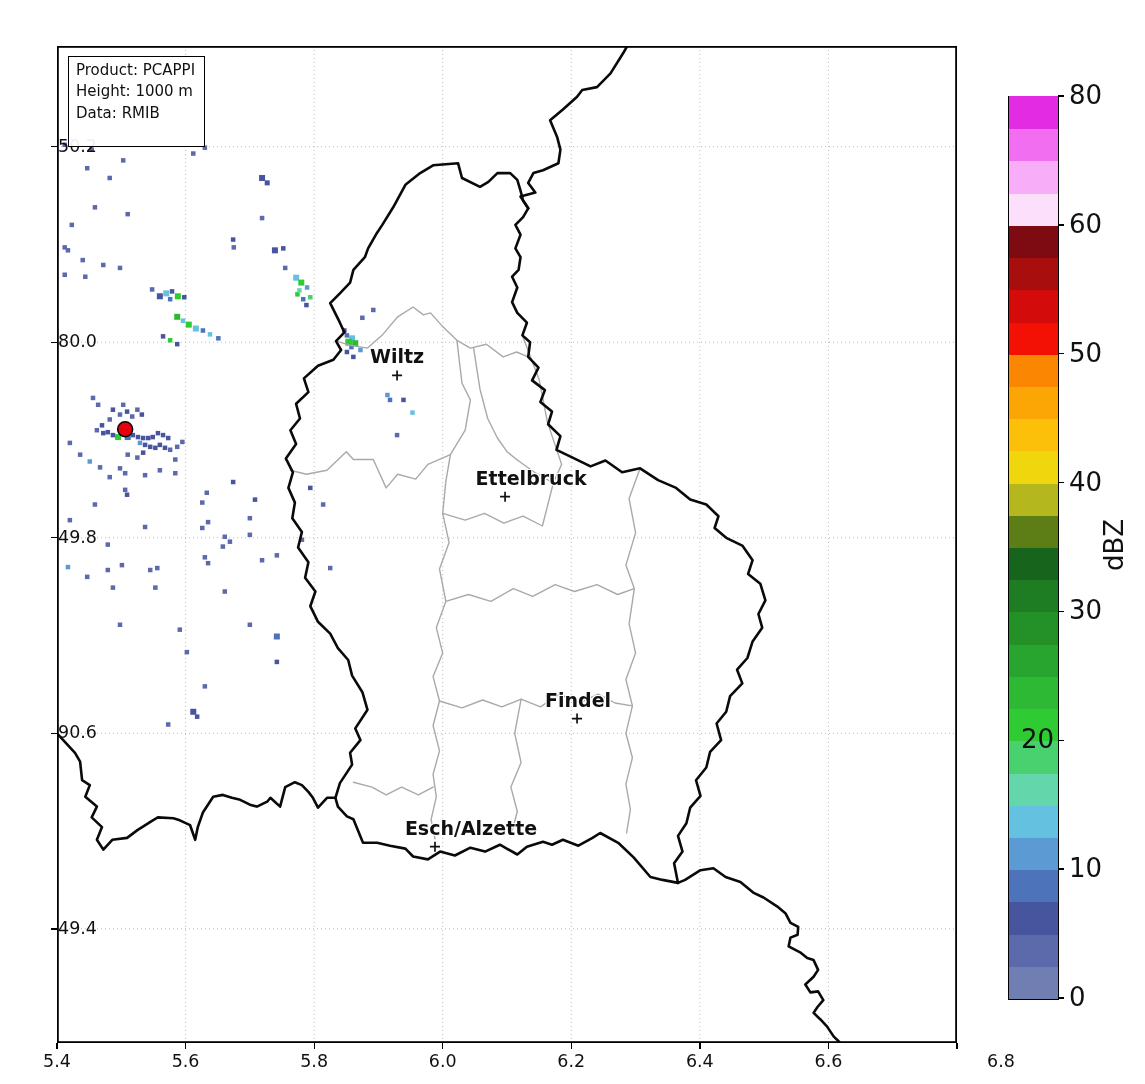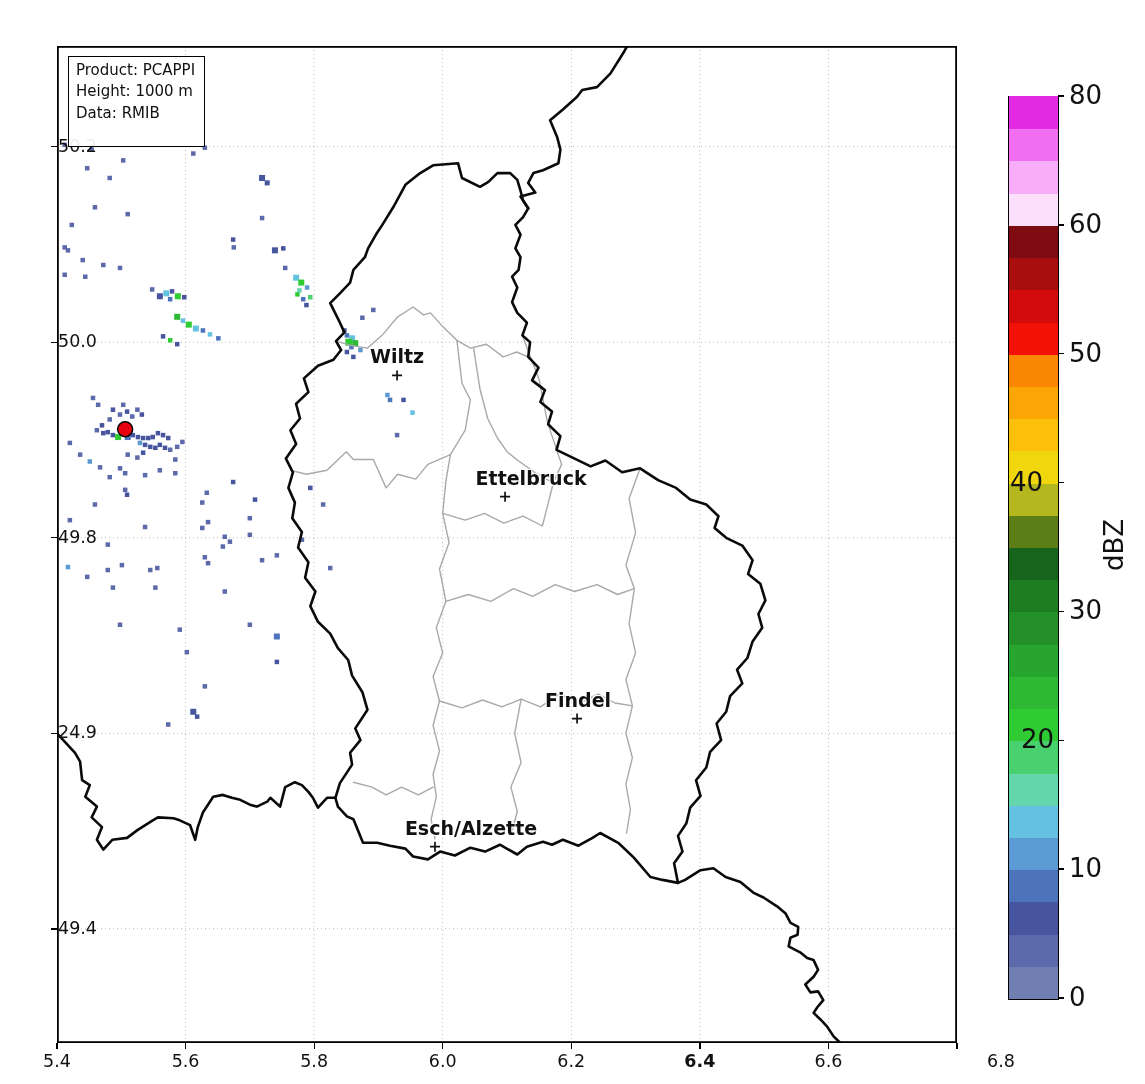--- a/index.html
+++ b/index.html
@@ -235,29 +235,29 @@
         <div class="city-label" style="left: 414px; top: 792.689px;">Esch/Alzette</div>
       </div>
   </div>
 
   <div id="xticks">
       <div class="xtick-label" style="left: 57px; position: absolute;">5.4</div>
       <div class="xtick-label" style="left: 185.571px; position: absolute;">5.6</div>
       <div class="xtick-label" style="left: 314.143px; position: absolute;">5.8</div>
       <div class="xtick-label" style="left: 442.714px; position: absolute;">6.0</div>
       <div class="xtick-label" style="left: 571.286px; position: absolute;">6.2</div>
-      <div class="xtick-label" style="left: 699.857px; position: absolute; font-weight: bold;">6.4</div>
+      <div class="xtick-label" style="left: 699.857px; position: absolute;">6.4</div>
       <div class="xtick-label" style="left: 828.429px; position: absolute;">6.6</div>
       <div class="xtick-label" style="left: 957px; position: absolute; margin-left: 44px;">6.8</div>
     </div>
   <div id="yticks">
       <div class="ytick-label" style="position: absolute; top: 917.811px;">49.4</div>
-      <div class="ytick-label" style="position: absolute; top: 722.283px;">24.9</div>
+      <div class="ytick-label" style="position: absolute; top: 722.283px;">90.6</div>
       <div class="ytick-label" style="position: absolute; top: 526.754px;">49.8</div>
-      <div class="ytick-label" style="position: absolute; top: 331.226px;">50.0</div>
+      <div class="ytick-label" style="position: absolute; top: 331.226px;">80.0</div>
       <div class="ytick-label" style="position: absolute; top: 135.697px;">50.2</div>
     </div>
 
   <div id="cbar">
       <div class="cbar-seg" style="bottom: 0%; height: 3.72143%; background: rgb(113, 126, 178);"></div>
       <div class="cbar-seg" style="bottom: 3.57143%; height: 3.72143%; background: rgb(92, 105, 170);"></div>
       <div class="cbar-seg" style="bottom: 7.14286%; height: 3.72143%; background: rgb(71, 84, 158);"></div>
       <div class="cbar-seg" style="bottom: 10.7143%; height: 3.72143%; background: rgb(77, 116, 186);"></div>
       <div class="cbar-seg" style="bottom: 14.2857%; height: 3.72143%; background: rgb(91, 154, 210);"></div>
       <div class="cbar-seg" style="bottom: 17.8571%; height: 3.72143%; background: rgb(100, 194, 224);"></div>
@@ -287,21 +287,21 @@
   <div id="cbar-ticks">
       <div style="position: absolute; left: 1058px; top: 997.25px; width: 6px; height: 1.5px; background: rgb(0, 0, 0);"></div>
       <div class="cbar-ticklabel" style="position: absolute; left: 1069px; top: 982px;">0</div>
       <div style="position: absolute; left: 1058px; top: 868.393px; width: 6px; height: 1.5px; background: rgb(0, 0, 0);"></div>
       <div class="cbar-ticklabel" style="position: absolute; left: 1069px; top: 853.143px;">10</div>
       <div style="position: absolute; left: 1058px; top: 739.536px; width: 6px; height: 1.5px; background: rgb(0, 0, 0);"></div>
       <div class="cbar-ticklabel" style="position: absolute; left: 1006px; top: 724.286px; margin-left: 15px;">20</div>
       <div style="position: absolute; left: 1058px; top: 610.679px; width: 6px; height: 1.5px; background: rgb(0, 0, 0);"></div>
       <div class="cbar-ticklabel" style="position: absolute; left: 1069px; top: 595.429px;">30</div>
       <div style="position: absolute; left: 1058px; top: 481.821px; width: 6px; height: 1.5px; background: rgb(0, 0, 0);"></div>
-      <div class="cbar-ticklabel" style="position: absolute; left: 1010px; top: 466.571px;">40</div>
+      <div class="cbar-ticklabel" style="position: absolute; left: 1069px; top: 466.571px;">40</div>
       <div style="position: absolute; left: 1058px; top: 352.964px; width: 6px; height: 1.5px; background: rgb(0, 0, 0);"></div>
       <div class="cbar-ticklabel" style="position: absolute; left: 1069px; top: 337.714px;">50</div>
       <div style="position: absolute; left: 1058px; top: 224.107px; width: 6px; height: 1.5px; background: rgb(0, 0, 0);"></div>
       <div class="cbar-ticklabel" style="position: absolute; left: 1069px; top: 208.857px;">60</div>
       <div style="position: absolute; left: 1058px; top: 95.25px; width: 6px; height: 1.5px; background: rgb(0, 0, 0);"></div>
       <div class="cbar-ticklabel" style="position: absolute; left: 1069px; top: 80px;">80</div>
     </div>
   <div id="cbar-axis-label">dBZ</div>
 <div class="tickmark" style="position: absolute; left: 56.4px; top: 1043px; width: 1.3px; height: 6px; background: rgb(0, 0, 0);"></div>
     <div class="tickmark" style="position: absolute; left: 184.971px; top: 1043px; width: 1.3px; height: 6px; background: rgb(0, 0, 0);"></div>

